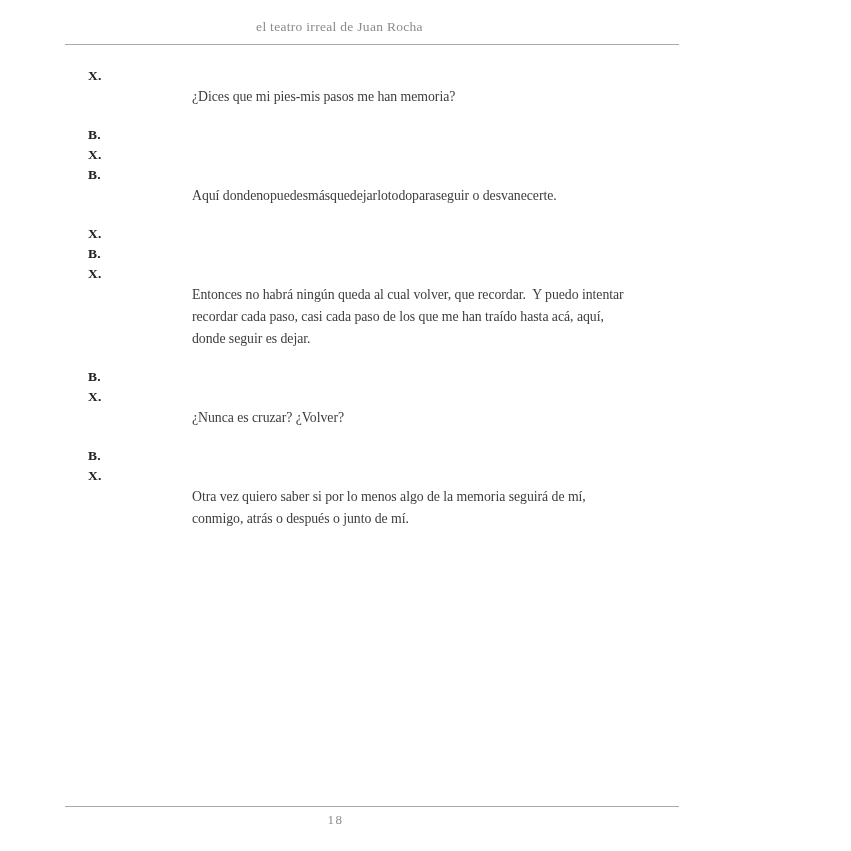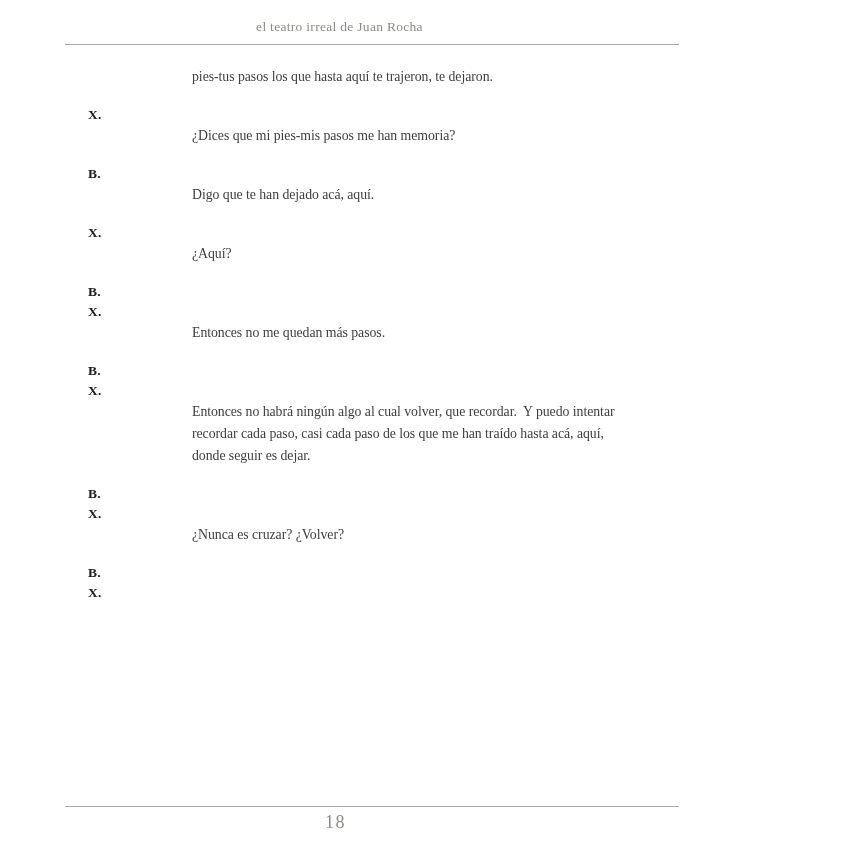--- a/index.html
+++ b/index.html
@@ -50,89 +50,84 @@
     font-size:13.8px;
     line-height:22px;
     color:var(--body-text);
     white-space:pre-wrap;
     letter-spacing:-0.05px;
   }
   
   .page-number{
     position:absolute;top:812px;left:0;right:8px;
     text-align:center;
-    font-size:18px;
+    font-size:13px;
     letter-spacing:1.5px;
     color:var(--muted-text);
   }
 </style>
 </head>
 <body>
 
 <div class="page">
 
   <header>
     <div class="running-title">el teatro irreal de Juan Rocha</div>
     <div class="rule header-rule"></div>
   </header>
 
   <main class="content">
-  <section class="turn">
-
-    <p class="dialogue">pies-tus pasos los que hasta aquí te trajeron, te dejaron.</p>
-  </section>
 
   <section class="turn">
     <div class="speaker">X.</div>
     <p class="dialogue">¿Dices que mi pies-mis pasos me han memoria?</p>
   </section>
 
   <section class="turn">
     <div class="speaker">B.</div>
-    <p class="dialogue">Digo que te han dejado acá, aquí.</p>
   </section>
 
   <section class="turn">
     <div class="speaker">X.</div>
-    <p class="dialogue">¿Aquí?</p>
+  </section>
+
+  <section class="turn">
+    <div class="speaker">B.</div>
+    <p class="dialogue">Aquí dondenopuedesmásquedejarlotodoparaseguir o desvanecerte.</p>
+  </section>
+
+  <section class="turn">
+    <div class="speaker">X.</div>
   </section>
 
   <section class="turn">
     <div class="speaker">B.</div>
   </section>
 
   <section class="turn">
     <div class="speaker">X.</div>
-    <p class="dialogue">Entonces no me quedan más pasos.</p>
-  </section>
-
-  <section class="turn">
-    <div class="speaker">B.</div>
-  </section>
-
-  <section class="turn">
-    <div class="speaker">X.</div>
-    <p class="dialogue">Entonces no habrá ningún algo al cual volver, que recordar.  Y puedo intentar recordar cada paso, casi cada paso de los que me han traído hasta acá, aquí, donde seguir es dejar.</p>
+    <p class="dialogue">Entonces no habrá ningún queda al cual volver, que recordar.  Y puedo intentar recordar cada paso, casi cada paso de los que me han traído hasta acá, aquí, donde seguir es dejar.</p>
   </section>
 
   <section class="turn">
     <div class="speaker">B.</div>
   </section>
 
   <section class="turn">
     <div class="speaker">X.</div>
     <p class="dialogue">¿Nunca es cruzar? ¿Volver?</p>
   </section>
 
   <section class="turn">
     <div class="speaker">B.</div>
   </section>
 
   <section class="turn">
     <div class="speaker">X.</div>
+    <p class="dialogue">Otra vez quiero saber si por lo menos algo de la memoria seguirá de mí, conmigo, atrás o después o junto de mí.</p>
   </section>
 </main>
 
   <footer>
     <div class="rule footer-rule"></div>
     <div class="page-number">18</div>
   </footer>
 
 </div>
 

